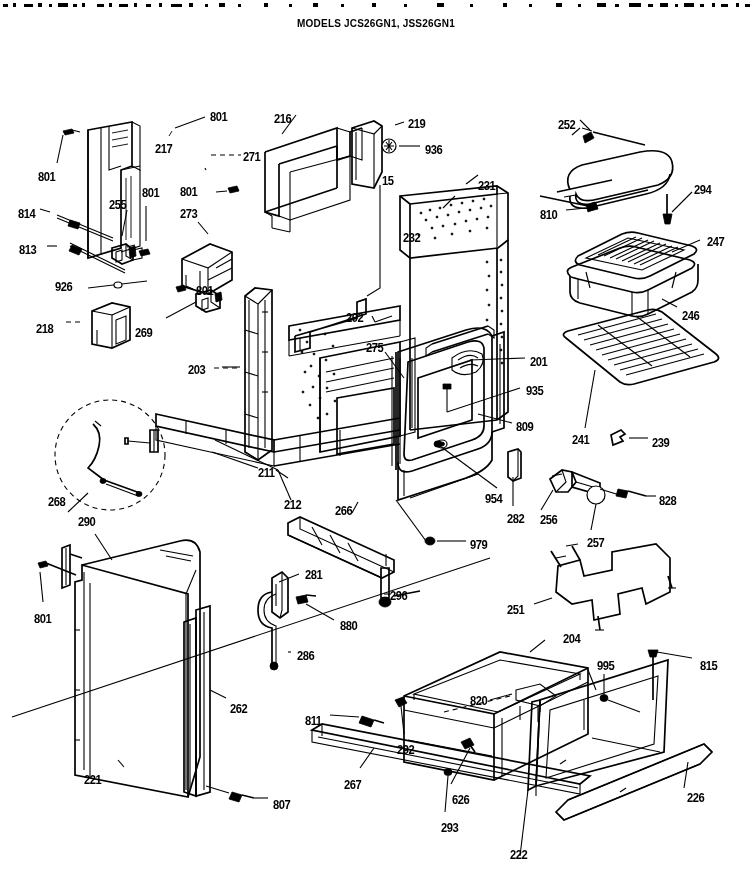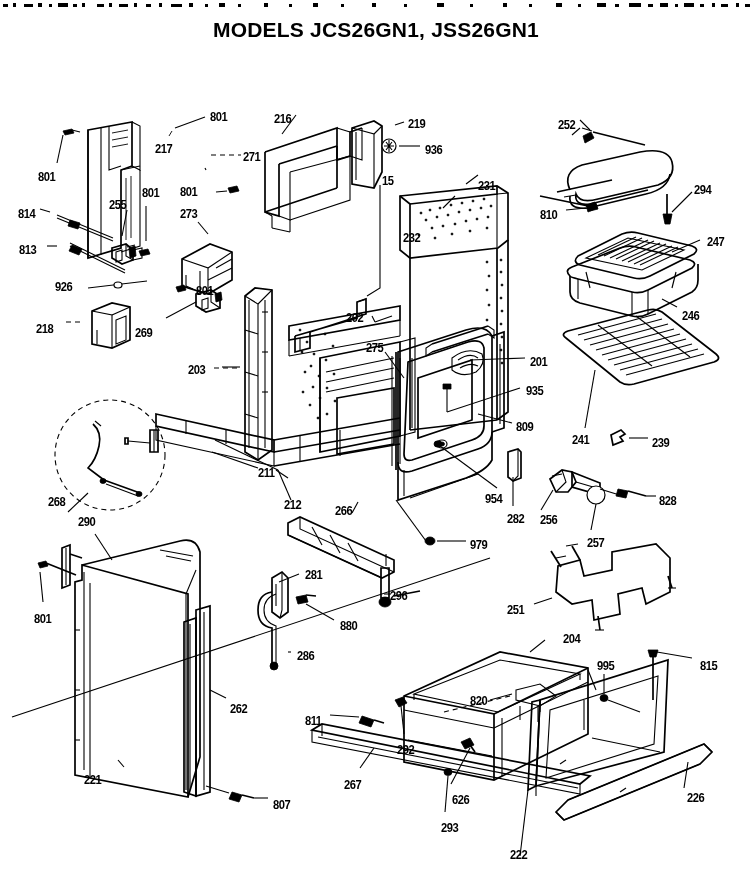--- a/index.html
+++ b/index.html
@@ -13,21 +13,21 @@
   }
   #sheet{position:relative;width:752px;height:880px;background:#fff;overflow:hidden;}
 
   
   .title{
     position:absolute;
     top:18px;left:0;width:752px;
     text-align:center;
     font-family:"Liberation Sans",sans-serif;
     font-weight:bold;
-    font-size:21px;
+    font-size:10px;
     letter-spacing:.2px;
     white-space:nowrap;
   }
 
   
   .speck{position:absolute;background:#000;}
 
   
   .lbl{
     position:absolute;

